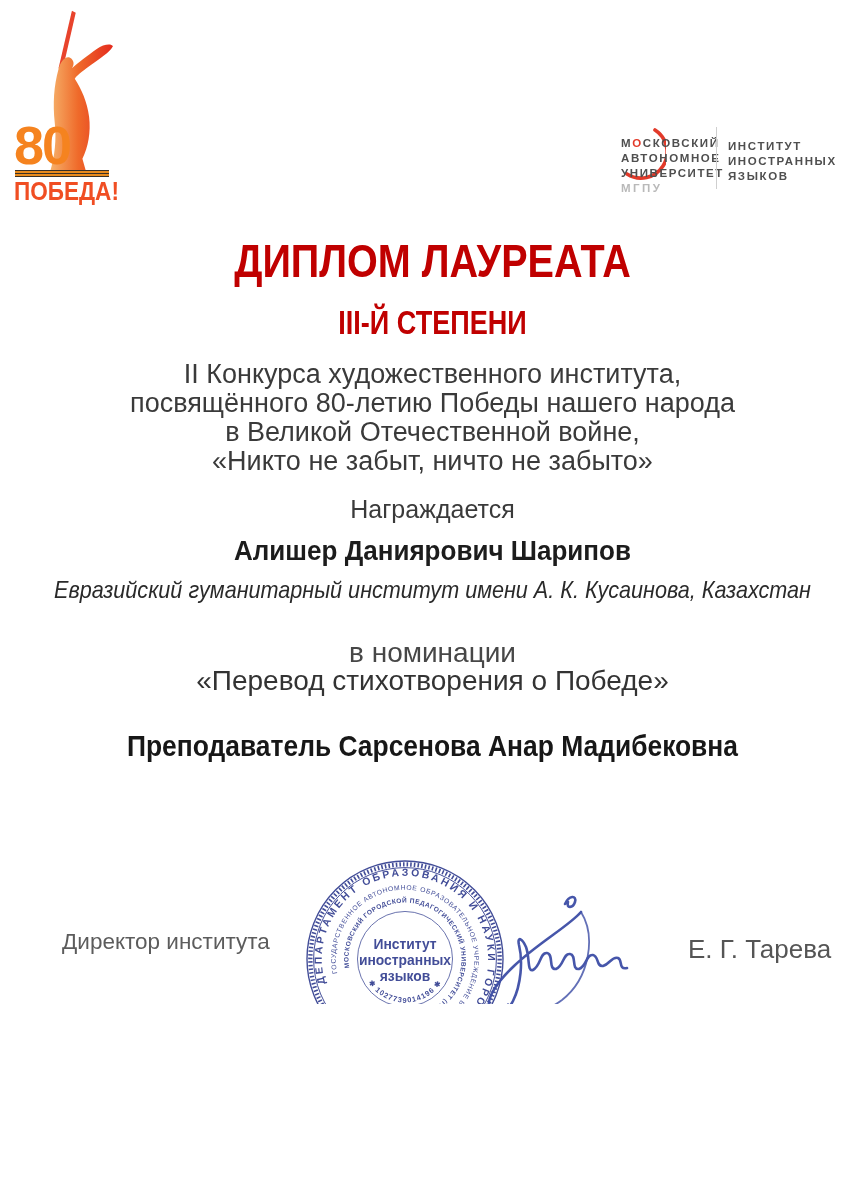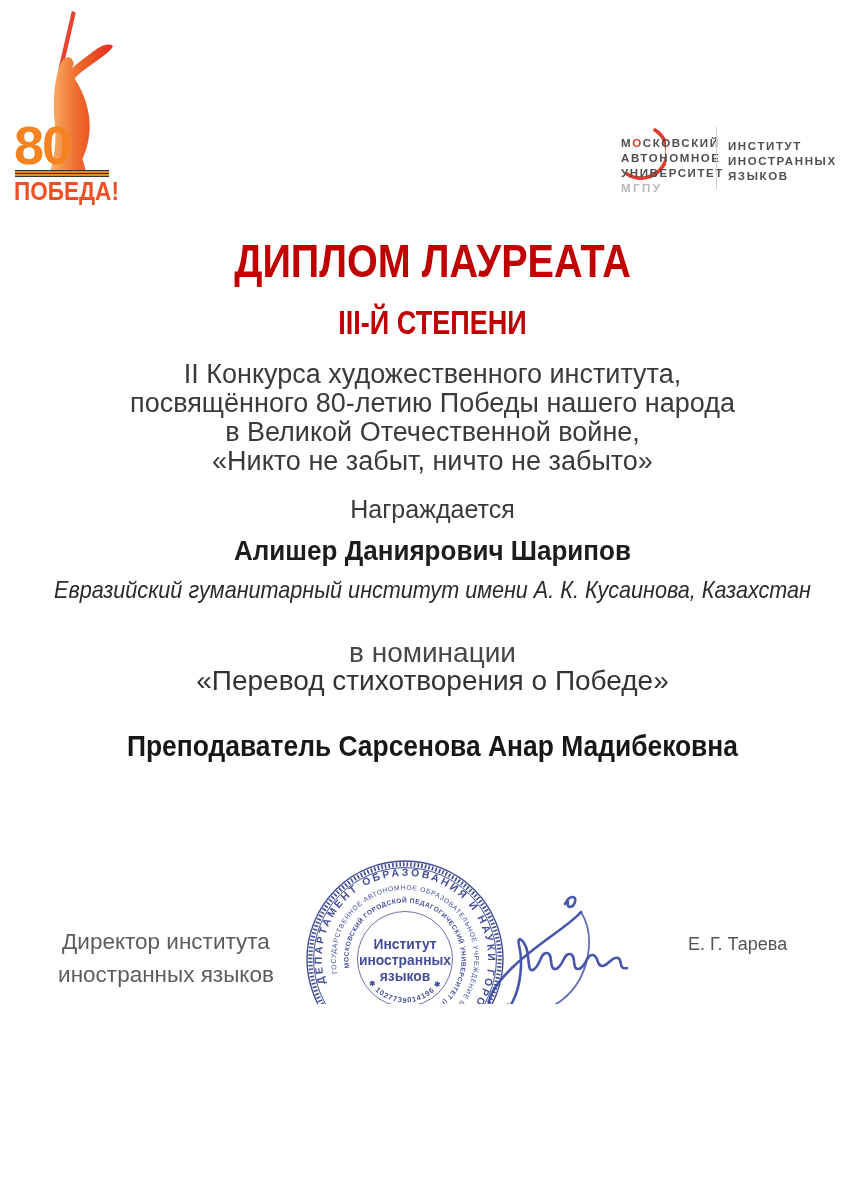--- a/index.html
+++ b/index.html
@@ -40,21 +40,21 @@
   .institution{margin-top:12px;font-size:24px;line-height:24px;font-style:italic;font-weight:500;
                color:#2a2a2a;transform:scaleX(.9);transform-origin:center;white-space:nowrap;}
   .nom-label{margin-top:40px;font-size:28px;line-height:21px;font-weight:300;color:#474747;text-align:center;}
   .nomination{margin-top:3px;font-size:28px;line-height:30px;font-weight:300;color:#333;}
   .teacher{margin-top:33px;font-size:30px;line-height:33px;font-weight:bold;color:#171717;
            transform:scaleX(.88);transform-origin:center;white-space:nowrap;}
 
   
   .director{position:absolute;left:58px;top:925px;width:216px;text-align:center;
             font-size:22.5px;line-height:33px;color:#5c5c5c;}
-  .signer{position:absolute;left:688px;top:934px;font-size:18px;color:#555;white-space:nowrap;}
+  .signer{position:absolute;left:688px;top:934px;font-size:26px;color:#555;white-space:nowrap;}
   .stamp-svg{position:absolute;left:306px;top:860px;width:198px;height:198px;opacity:.9;}
   .sig-svg{position:absolute;left:468px;top:888px;width:175px;height:145px;}
 
   
   .s-ring-outer{font-size:10.5px;font-weight:bold;letter-spacing:2.6px;}
   .s-ring-middle{font-size:6.8px;letter-spacing:.7px;}
   .s-ring-inner{font-size:6.6px;font-weight:bold;letter-spacing:.5px;}
   .s-number{font-size:7.5px;font-weight:bold;letter-spacing:1px;}
   .s-center{font-size:14px;font-weight:600;text-anchor:middle;}
 </style>
@@ -113,21 +113,20 @@
     <div class="awarded-label">Награждается</div>
     <div class="recipient">Алишер Даниярович Шарипов</div>
     <div class="institution">Евразийский гуманитарный институт имени А. К. Кусаинова, Казахстан</div>
     <div class="nom-label">в номинации</div>
     <div class="nomination">«Перевод стихотворения о Победе»</div>
     <div class="teacher">Преподаватель Сарсенова Анар Мадибековна</div>
   </div>
 
   <div class="director">
     <div>Директор института</div>
-    <div>иностранных языков</div>
   </div>
 
   <svg class="stamp-svg" viewBox="0 0 200 200">
     <defs>
       <path id="ringO" d="M16,100 a84,84 0 1,1 168,0 a84,84 0 1,1 -168,0"></path>
       <path id="ringM" d="M30,100 a70,70 0 1,1 140,0 a70,70 0 1,1 -140,0"></path>
       <path id="ringI" d="M43,100 a57,57 0 1,1 114,0 a57,57 0 1,1 -114,0"></path>
       <path id="arcB" d="M56,100 A44,44 0 0,0 144,100"></path>
     </defs>
     <g fill="none" stroke="#2e3a8d">

